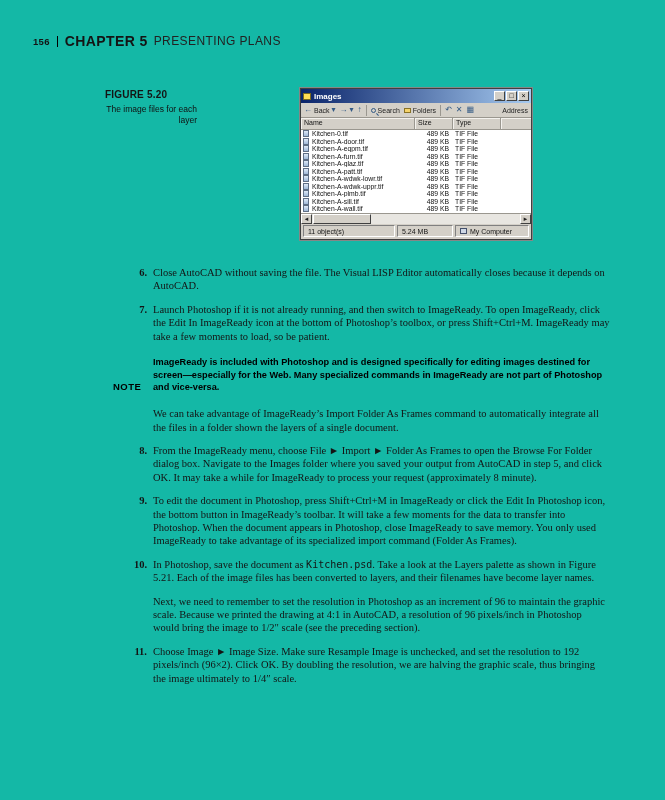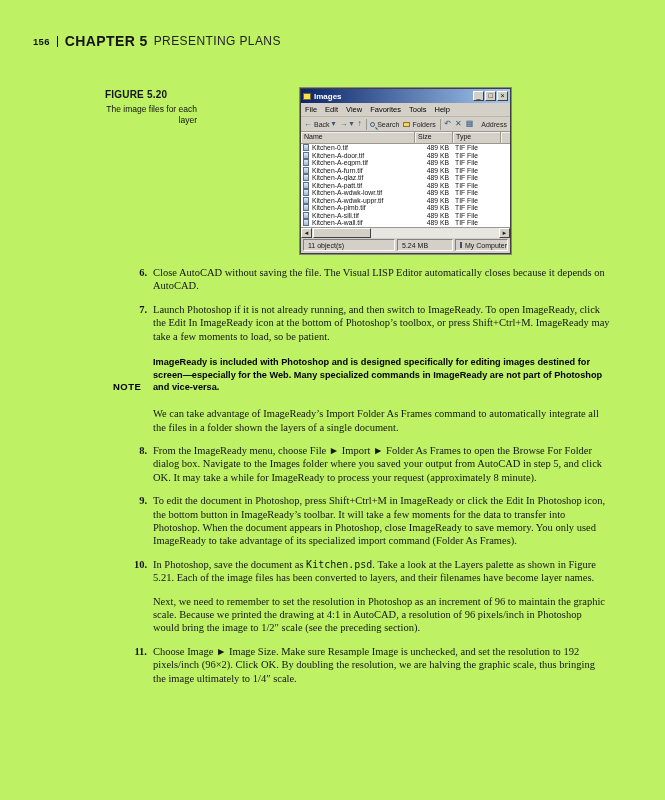--- a/index.html
+++ b/index.html
@@ -1,32 +1,32 @@
 <!DOCTYPE html>
 <html><head>
 <meta charset="utf-8">
 <style>
   * { margin:0; padding:0; box-sizing:border-box; }
   html,body { width:665px; height:800px; background:#ffffff; font-family:"Liberation Serif", serif; color:#141414; }
-  .page { position:relative; width:665px; height:800px; background:#bef264; overflow:hidden; }
+  .page { position:relative; width:665px; height:800px; background:#14b8a6; overflow:hidden; }
 
   
   .page-header { position:absolute; top:33px; left:33px; display:flex; align-items:center; font-family:"Liberation Sans", sans-serif; }
   .folio { font-size:9.5px; font-weight:bold; letter-spacing:.3px; }
   .head-rule { width:1px; height:11px; background:#000; margin:0 7px; }
   .chap-label { font-size:14px; font-weight:bold; letter-spacing:.4px; }
   .chap-title { font-size:12px; letter-spacing:.4px; margin-left:6px; color:#222; }
 
   
   .fig-caption { position:absolute; left:105px; top:89px; width:110px; font-family:"Liberation Sans", sans-serif; }
   .fig-label { font-size:10px; font-weight:bold; letter-spacing:.2px; }
   .fig-text { font-size:8.5px; line-height:10.5px; margin-top:4px; width:92px; color:#111;text-align:right; }
 
   
-  .xwin { position:absolute; left:300px; top:88px; width:211px; background:#d4d0c8; border:1px solid #404040; box-shadow:0 0 0 1px #868686; font-family:"Liberation Sans", sans-serif; }
+  .xwin { position:absolute; left:300px; top:88px; width:232px; background:#d4d0c8; border:1px solid #404040; box-shadow:0 0 0 1px #868686; font-family:"Liberation Sans", sans-serif; }
   .titlebar { height:14px; background:linear-gradient(90deg,#0a246a,#a6caf0); display:flex; align-items:center; padding:0 2px; }
   .title-icon { width:8px; height:7px; background:#ffdd55; border:1px solid #7a6a1e; margin-right:3px; }
   .title-text { color:#fff; font-size:8px; font-weight:bold; flex:1; white-space:nowrap; overflow:hidden; }
   .win-btn { width:11px; height:10px; margin-left:1px; background:#d4d0c8; border:1px solid; border-color:#fff #404040 #404040 #fff; font-size:7px; line-height:8px; text-align:center; color:#000; }
   .menubar { display:flex; gap:8px; font-size:7.5px; padding:2px 5px 2px 4px; border-bottom:1px solid #b9b6ae; }
   .menu-item { color:#000; }
   .toolbar { display:flex; align-items:center; gap:4px; height:15px; padding:0 3px; border-bottom:1px solid #9a978f; font-size:7px; color:#222; }
   .tb-btn { display:flex; align-items:center; gap:2px; white-space:nowrap; }
   .tb-sep { width:1px; height:11px; background:#9a978f; }
   .glyph { font-size:8px; line-height:8px; color:#335a85; }
@@ -91,28 +91,20 @@
   </div>
 
   <div class="xwin">
     <div class="titlebar">
       <span class="title-icon"></span>
       <span class="title-text">Images</span>
       <span class="win-btn">_</span>
       <span class="win-btn">□</span>
       <span class="win-btn">×</span>
     </div>
-    <div class="menubar">
-      <span class="menu-item">File</span>
-      <span class="menu-item">Edit</span>
-      <span class="menu-item">View</span>
-      <span class="menu-item">Favorites</span>
-      <span class="menu-item">Tools</span>
-      <span class="menu-item">Help</span>
-    </div>
     <div class="toolbar">
       <span class="tb-btn">
         <span class="glyph">←</span>
         <span>Back</span>
         <span class="glyph">▾</span>
       </span>
       <span class="tb-btn">
         <span class="glyph">→</span>
         <span class="glyph">▾</span>
       </span>

